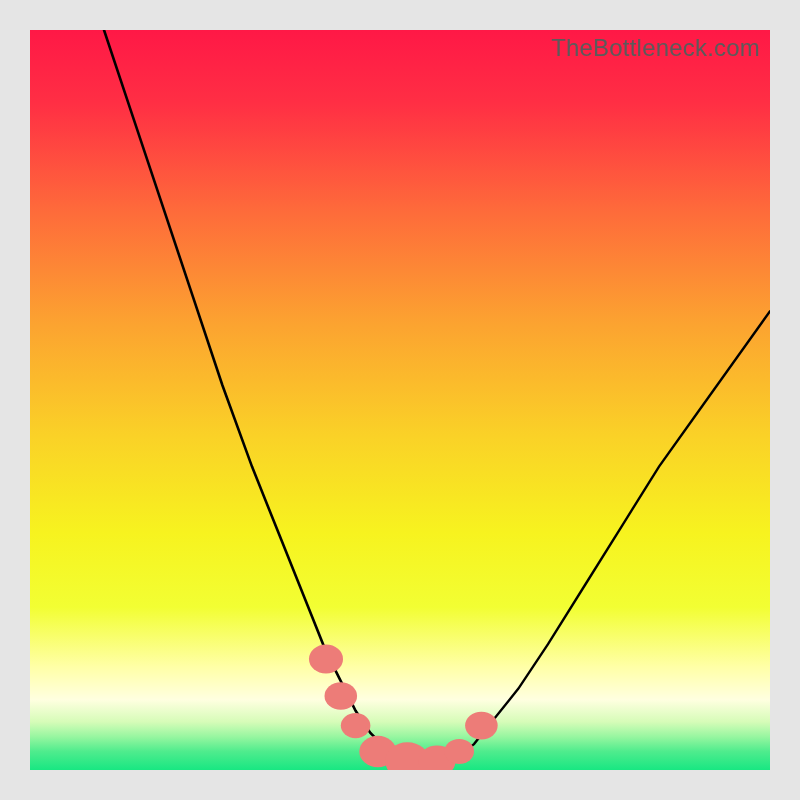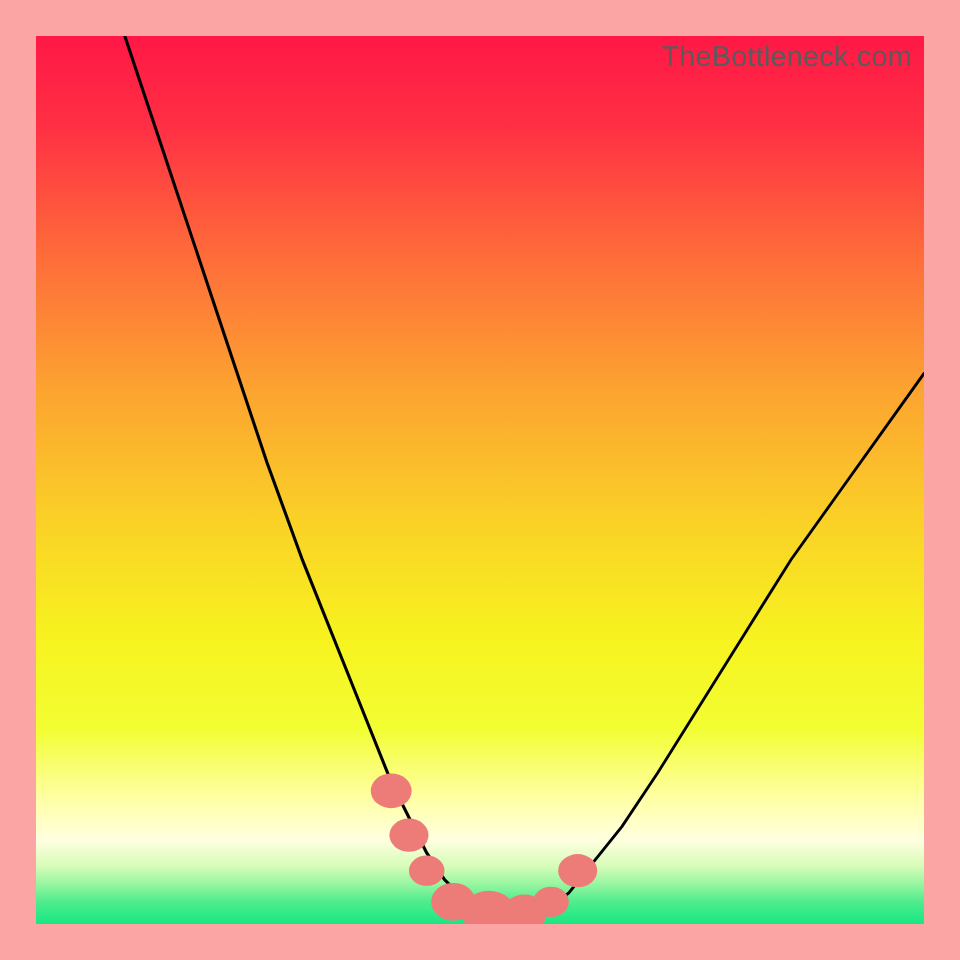--- a/index.html
+++ b/index.html
@@ -9,21 +9,21 @@
     height: 800px;
     background: #000;
     overflow: hidden;
     font-family: Arial, Helvetica, sans-serif;
   }
   .frame {
     position: absolute;
     top: 0; left: 0;
     width: 800px;
     height: 800px;
-    background: #fca5a5;
+    background: #e5e5e5;
   }
   .plot-area {
     position: absolute;
     left: 30px;
     top: 30px;
     width: 740px;
     height: 740px;
     overflow: hidden;
   }
   .gradient {

